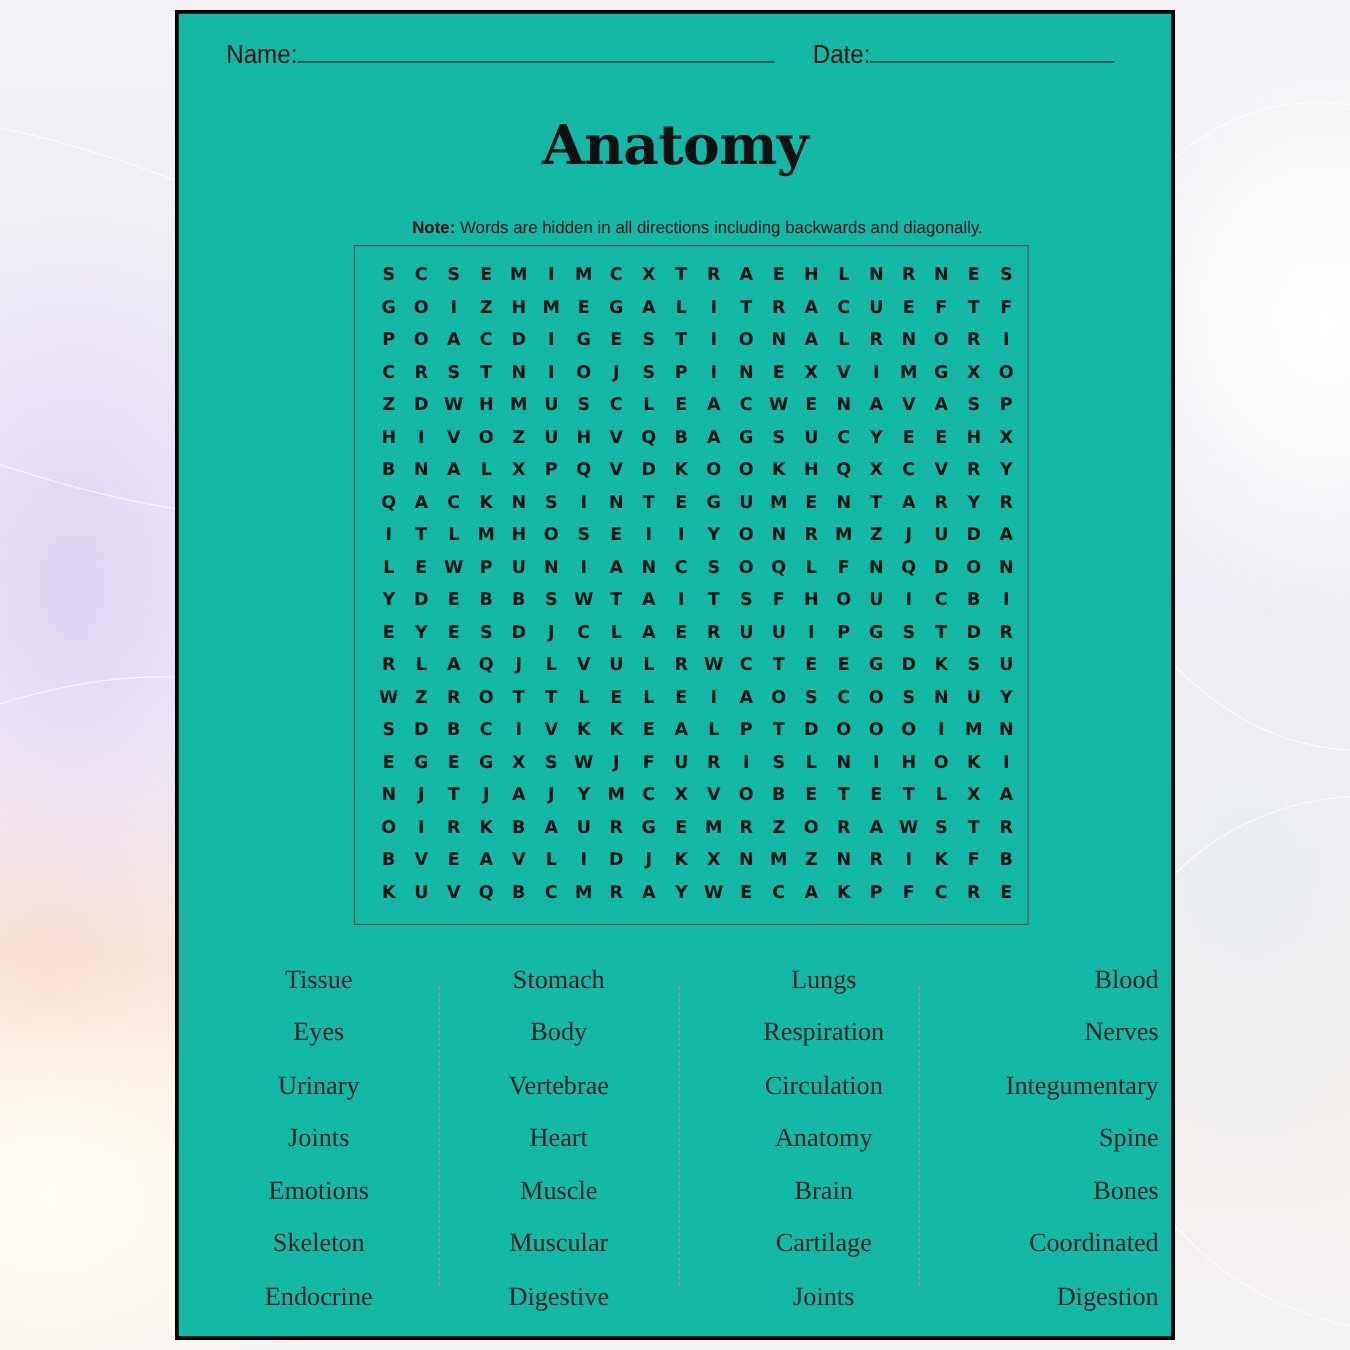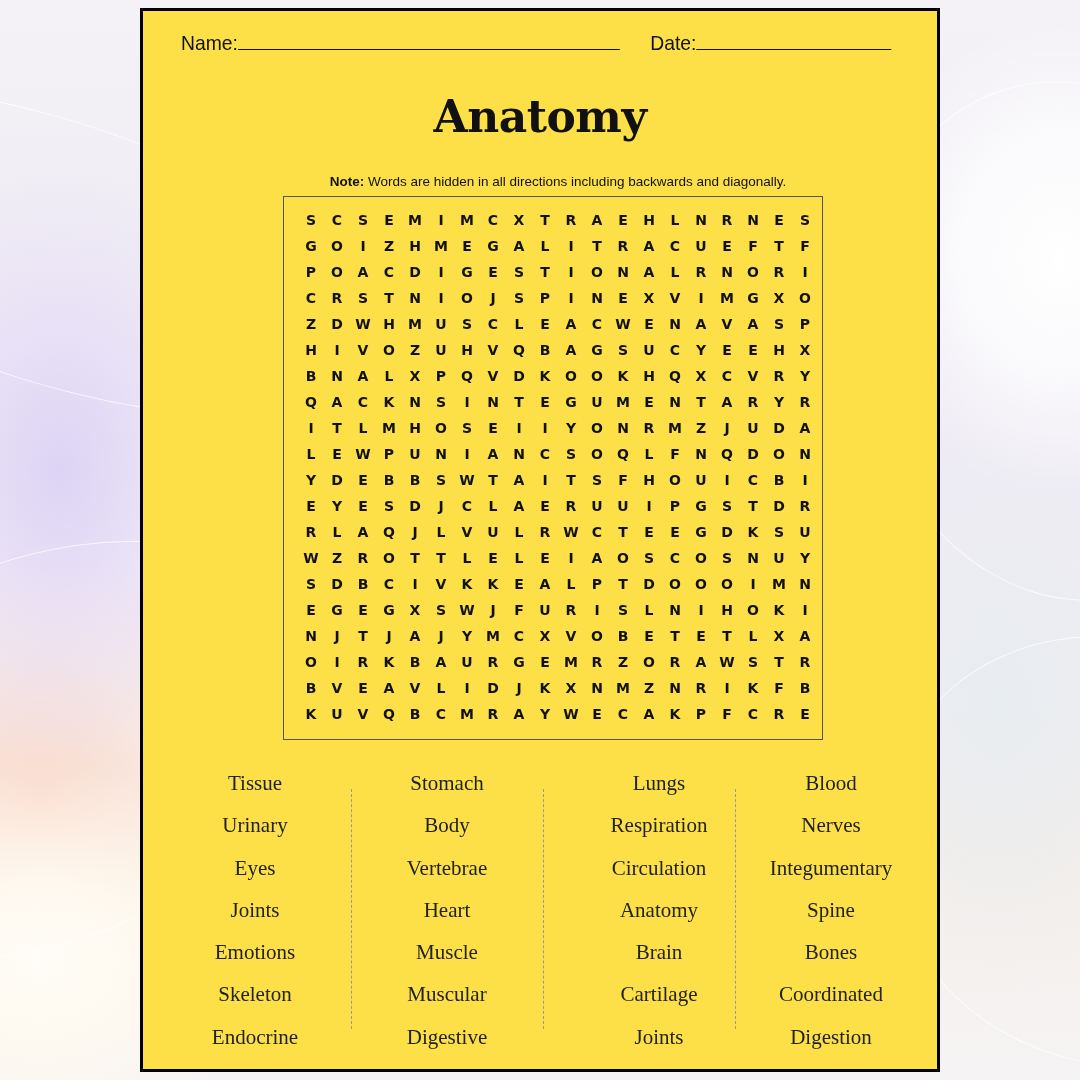--- a/index.html
+++ b/index.html
@@ -13,21 +13,21 @@
       radial-gradient(ellipse 220px 300px at 1000px 700px, rgba(230,236,240,0.9) 0%, rgba(240,242,244,0) 100%),
       linear-gradient(180deg, #f4f2f6 0%, #ede9f3 35%, #f2eef5 55%, #f6efea 80%, #f5f3f4 100%);
     font-family: "Liberation Sans", sans-serif;
   }
   .swoosh {
     position: absolute; border-radius: 50%; border: 1.5px solid rgba(255,255,255,0.75);
     pointer-events: none;
   }
   .page {
     position: absolute; left: 140px; top: 8px; width: 794px; height: 1058px;
-    background: #fde047; border: 3px solid #000; box-sizing: content-box;
+    background: #14b8a6; border: 3px solid #000; box-sizing: content-box;
   }
   .header-line {
     position: absolute; top: 18px; left: 38px; right: 38px; height: 30px;
     font-family: "Liberation Sans", sans-serif; font-size: 21px; color: #111;
     transform: scaleX(0.92); transform-origin: left center;
   }
   .name-field { position: absolute; left: 0; top: 0; white-space: nowrap; }
   .date-field { position: absolute; left: 510px; top: 0; white-space: nowrap; }
   .blank { display: inline-block; border-bottom: 1.5px solid #111; height: 20px; vertical-align: baseline; }
   .title {
@@ -493,22 +493,22 @@
         <div class="cell">F</div>
         <div class="cell">C</div>
         <div class="cell">R</div>
         <div class="cell">E</div>
       </div>
   </div>
 
   <div class="words">
     <div class="col" style="left:0px;">
       <div class="word">Tissue</div>
+      <div class="word">Eyes</div>
       <div class="word">Urinary</div>
-      <div class="word">Eyes</div>
       <div class="word">Joints</div>
       <div class="word">Emotions</div>
       <div class="word">Skeleton</div>
       <div class="word">Endocrine</div>
     </div>
     <div class="divider" style="left:192px;"></div>
     <div class="col" style="left:192px;">
       <div class="word">Stomach</div>
       <div class="word">Body</div>
       <div class="word">Vertebrae</div>
@@ -521,21 +521,21 @@
     <div class="col" style="left:404px;">
       <div class="word">Lungs</div>
       <div class="word">Respiration</div>
       <div class="word">Circulation</div>
       <div class="word">Anatomy</div>
       <div class="word">Brain</div>
       <div class="word">Cartilage</div>
       <div class="word">Joints</div>
     </div>
     <div class="divider" style="left:576px;"></div>
-    <div class="col" style="left:576px;">
+    <div class="col" style="left:576px;text-align:right;">
       <div class="word">Blood</div>
       <div class="word">Nerves</div>
       <div class="word">Integumentary</div>
       <div class="word">Spine</div>
       <div class="word">Bones</div>
       <div class="word">Coordinated</div>
       <div class="word">Digestion</div>
     </div>
   </div>
 

